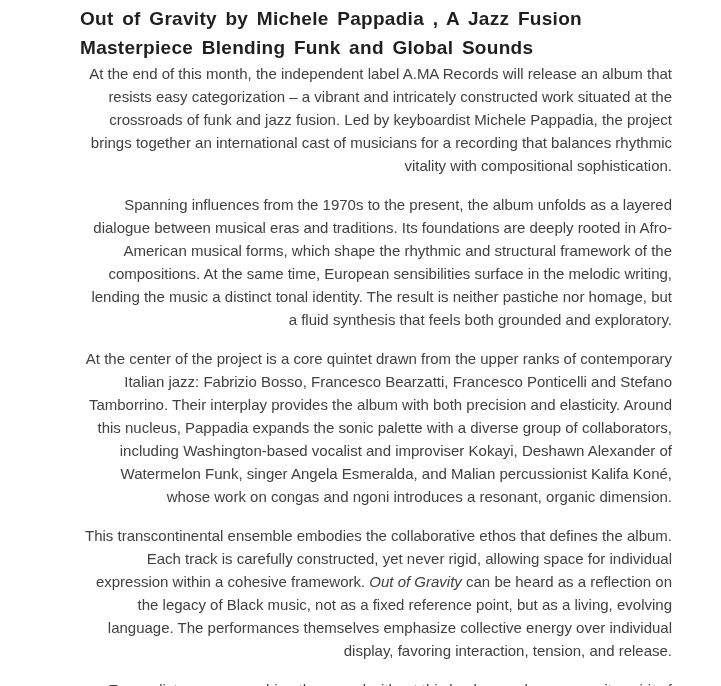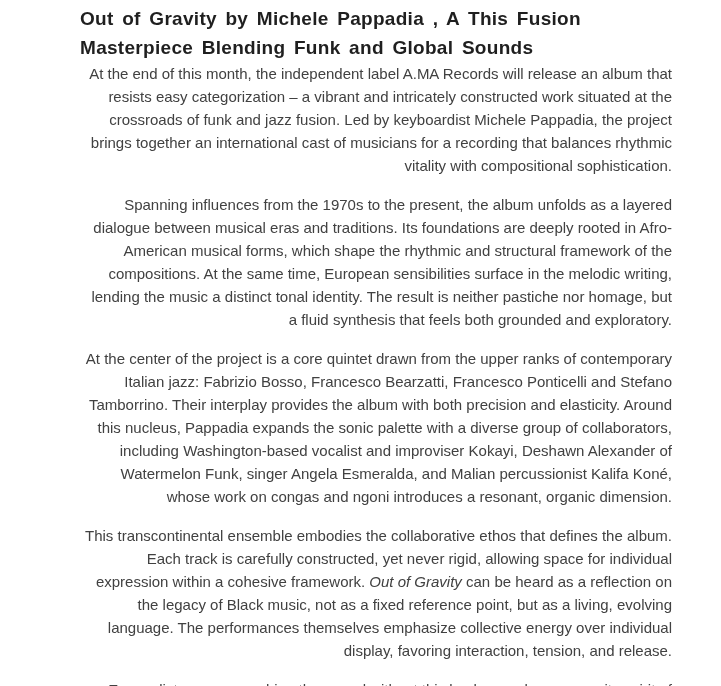--- a/index.html
+++ b/index.html
@@ -41,21 +41,21 @@
   }
   .clipped {
     margin-bottom: 0 !important;
   }
 </style>
 </head>
 <body>
 
 <main class="article">
 
-  <h1 class="article-title">Out of Gravity by Michele Pappadia , A This Fusion Masterpiece Blending Funk and Global Sounds</h1>
+  <h1 class="article-title">Out of Gravity by Michele Pappadia , A Jazz Fusion Masterpiece Blending Funk and Global Sounds</h1>
 
   <p>At the end of this month, the independent label A.MA Records will release an album that resists easy categorization – a vibrant and intricately constructed work situated at the crossroads of funk and jazz fusion. Led by keyboardist Michele Pappadia, the project brings together an international cast of musicians for a recording that balances rhythmic vitality with compositional sophistication.</p>
 
   <p>Spanning influences from the 1970s to the present, the album unfolds as a layered dialogue between musical eras and traditions. Its foundations are deeply rooted in Afro-American musical forms, which shape the rhythmic and structural framework of the compositions. At the same time, European sensibilities surface in the melodic writing, lending the music a distinct tonal identity. The result is neither pastiche nor homage, but a fluid synthesis that feels both grounded and exploratory.</p>
 
   <p>At the center of the project is a core quintet drawn from the upper ranks of contemporary Italian jazz: Fabrizio Bosso, Francesco Bearzatti, Francesco Ponticelli and Stefano Tamborrino. Their interplay provides the album with both precision and elasticity. Around this nucleus, Pappadia expands the sonic palette with a diverse group of collaborators, including Washington-based vocalist and improviser Kokayi, Deshawn Alexander of Watermelon Funk, singer Angela Esmeralda, and Malian percussionist Kalifa Koné, whose work on congas and ngoni introduces a resonant, organic dimension.</p>
 
   <p><span>This transcontinental ensemble embodies the collaborative ethos that defines the album. Each track is carefully constructed, yet never rigid, allowing space for individual expression within a cohesive framework. </span><span class="album-title-italic">Out of Gravity</span><span> can be heard as a reflection on the legacy of Black music, not as a fixed reference point, but as a living, evolving language. The performances themselves emphasize collective energy over individual display, favoring interaction, tension, and release.</span></p>
 
   <p class="clipped">Even a listener approaching the record without this background can sense its spirit of collaboration.</p>

